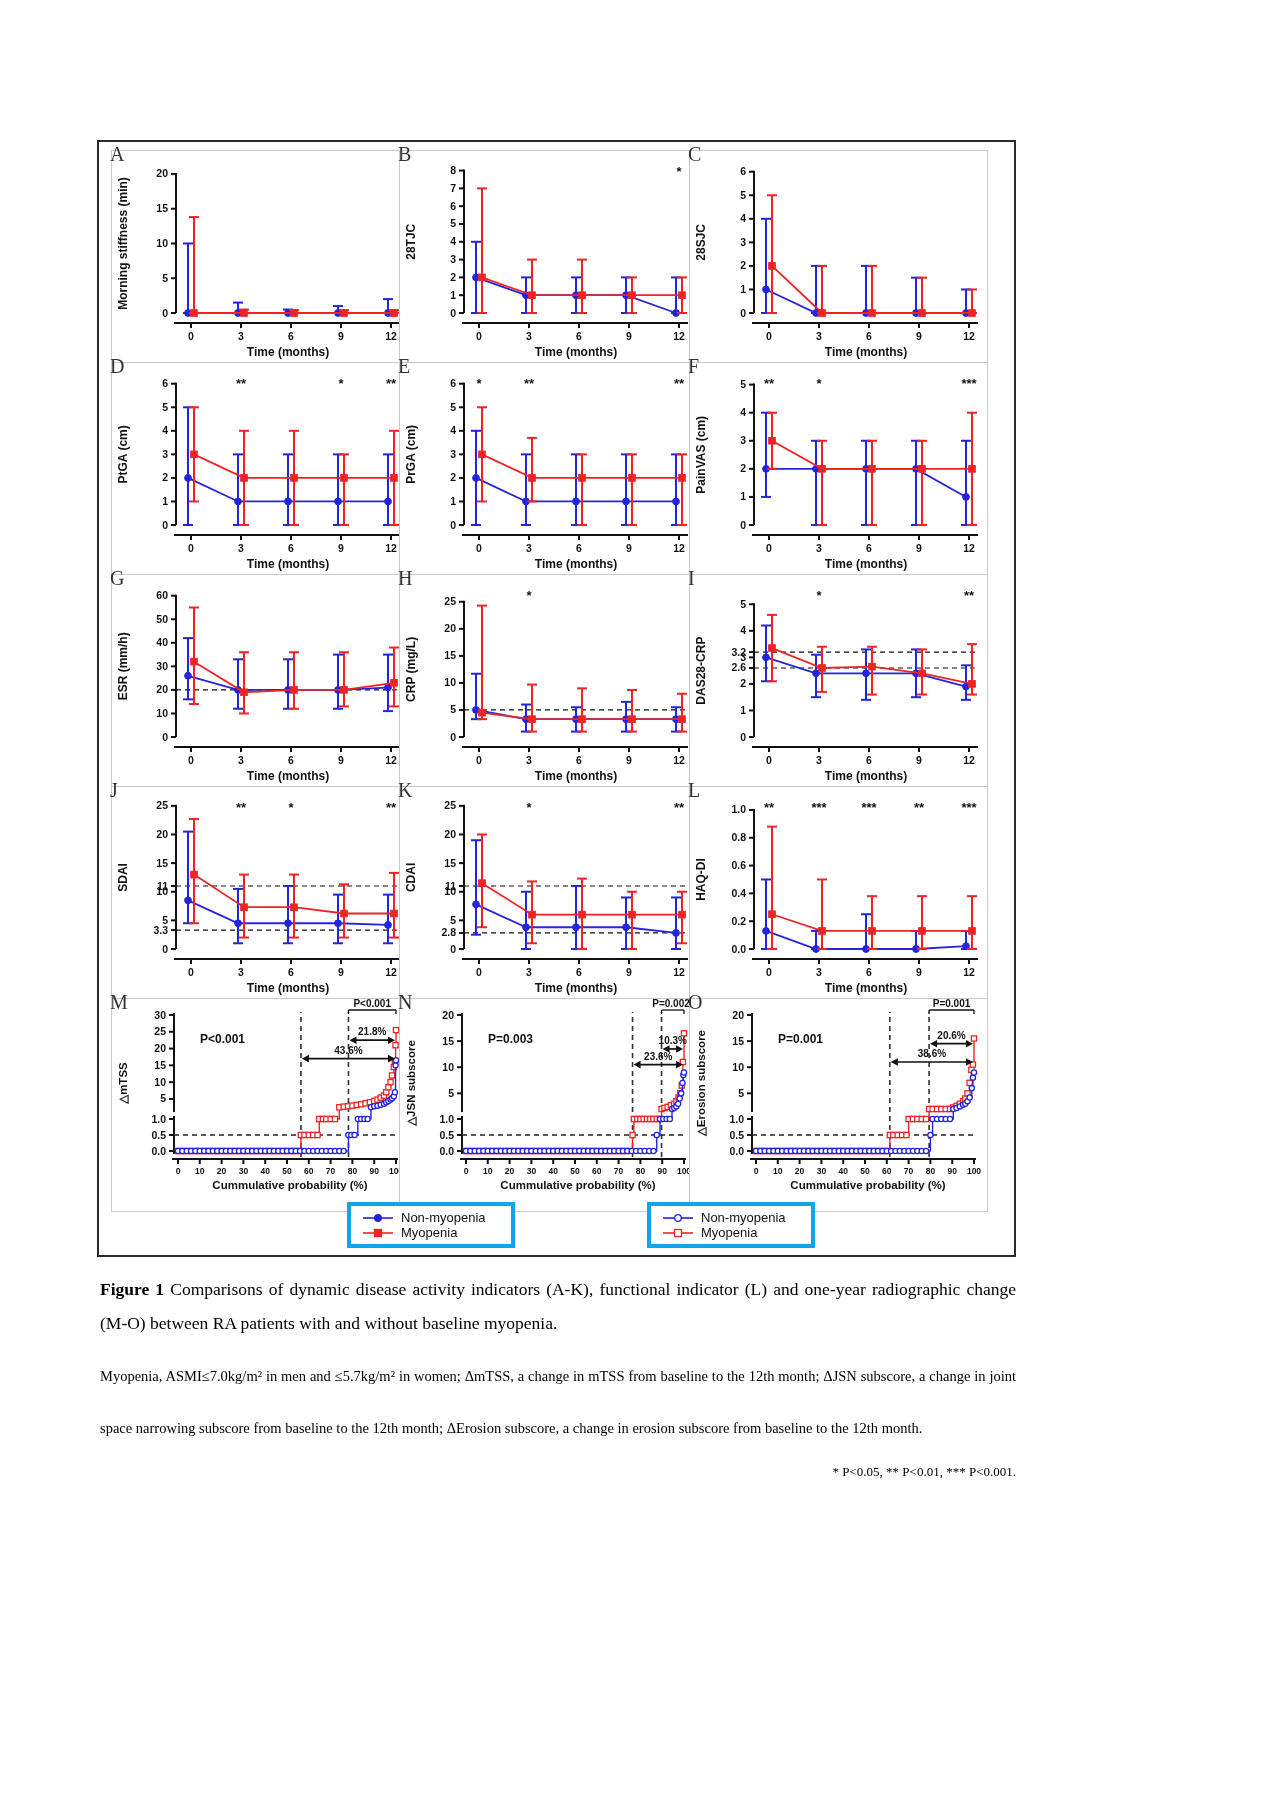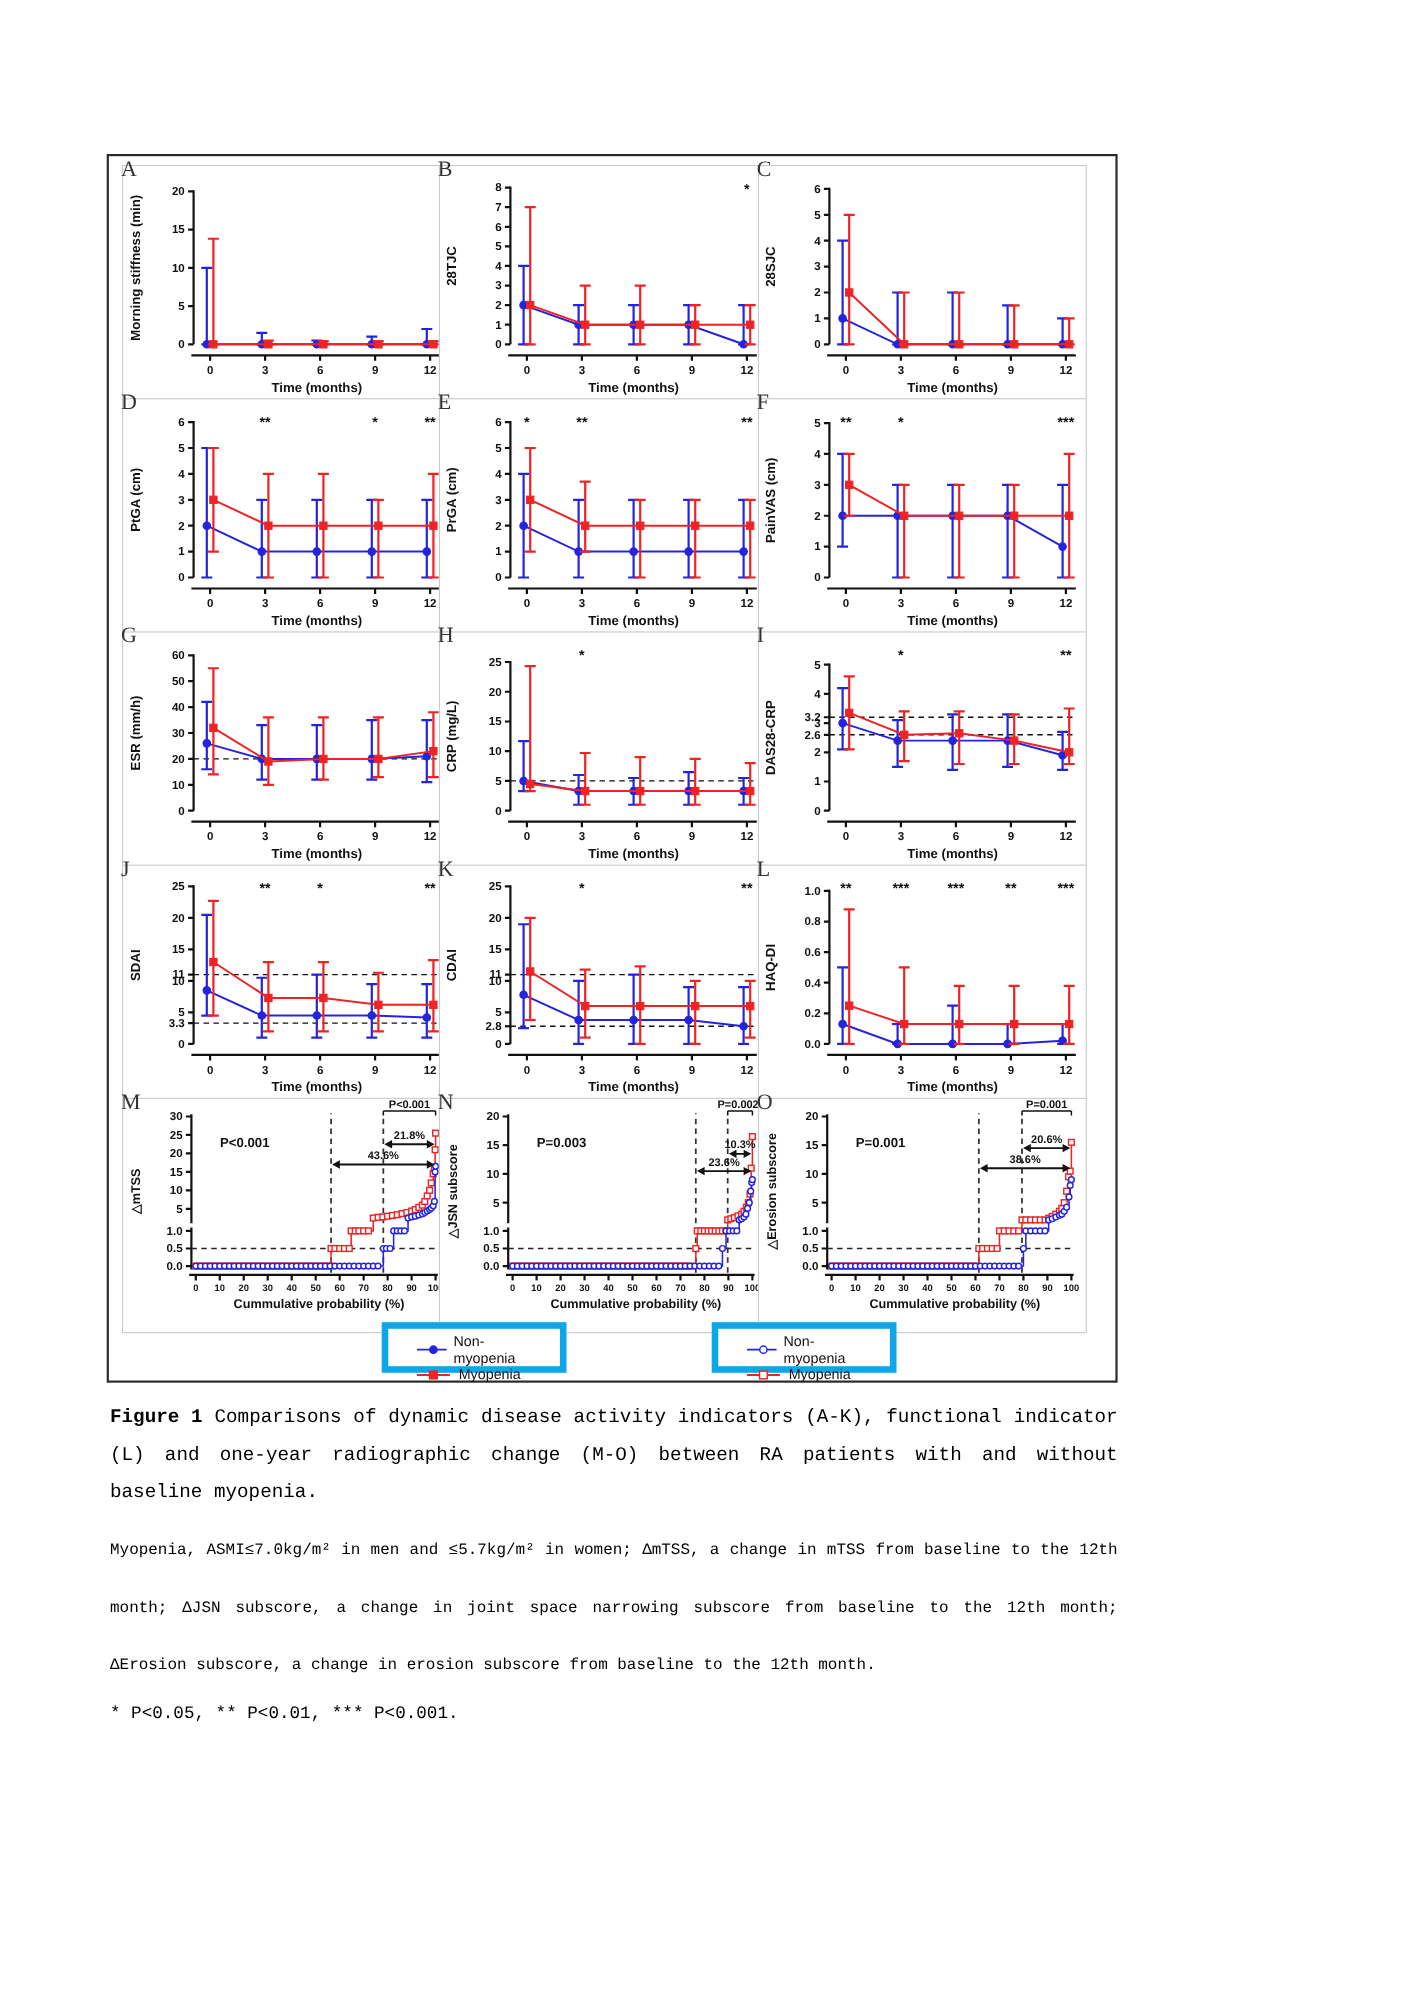--- a/index.html
+++ b/index.html
@@ -1,29 +1,29 @@
 <!DOCTYPE html>
 <html><head>
 <meta charset="utf-8">
 <style>
   html,body{margin:0;padding:0;background:#ffffff;}
   #page{position:relative;width:1280px;height:1813px;background:#fff;font-family:"Liberation Sans",sans-serif;overflow:hidden;}
   #figure-box{position:absolute;left:97px;top:140px;width:915px;height:1113px;border:2px solid #2b2b2b;background:#fff;}
   #panel-grid{position:absolute;left:0;top:0;width:100%;height:100%;}
   .panel-cell{position:absolute;width:297px;height:212px;border:1px solid #c9c9c9;background:#fff;}
   .panel-letter{position:absolute;left:-4px;top:-7px;font-family:"Liberation Serif",serif;font-size:20px;color:#333;background:transparent;padding:0 2px;line-height:1;}
-  .legend-box{position:absolute;width:168px;height:46px;border:6px solid #0ea5e9;background:#fff;padding:4px 24px;box-sizing:border-box;display:flex;flex-direction:column;justify-content:space-around;}
+  .legend-box{position:absolute;width:168px;height:46px;border:4px solid #0ea5e9;background:#fff;padding:4px 10px;box-sizing:border-box;display:flex;flex-direction:column;justify-content:space-around;}
   #legend-box-1{left:248px;top:1060px;}
   #legend-box-2{left:548px;top:1060px;}
   .legend-row{display:flex;align-items:center;gap:6px;font-size:13px;color:#111;}
-  #caption{position:absolute;left:100px;top:1272px;width:916px;color:#000;font-family:Liberation Mono, monospace;}
+  #caption{position:absolute;left:100px;top:1272px;width:916px;color:#000;font-family:Liberation Serif, serif;}
   .cap-main{margin:0;font-size:17.5px;line-height:34px;text-align:justify;}
   .cap-main b{font-weight:bold;}
   .cap-foot{margin:10px 0 0 0;font-size:14.5px;line-height:52px;text-align:justify;}
-  .cap-sig{margin:0;font-size:16px;line-height:36px;}
+  .cap-sig{margin:0;font-size:13px;line-height:36px;text-align:right;}
 </style>
 </head>
 <body>
 
 <div id="page">
   <div id="figure-box">
     <div id="panel-grid">
         <div class="panel-cell" style="left: 12px; top: 8px;"><span class="panel-letter">A</span><svg width="297" height="212" viewBox="0 0 297 212">
             <line x1="64" y1="21.952380952380963" x2="64" y2="162" stroke="#111" stroke-width="2"></line>
             <line x1="59" y1="162" x2="64" y2="162" stroke="#111" stroke-width="2"></line>

